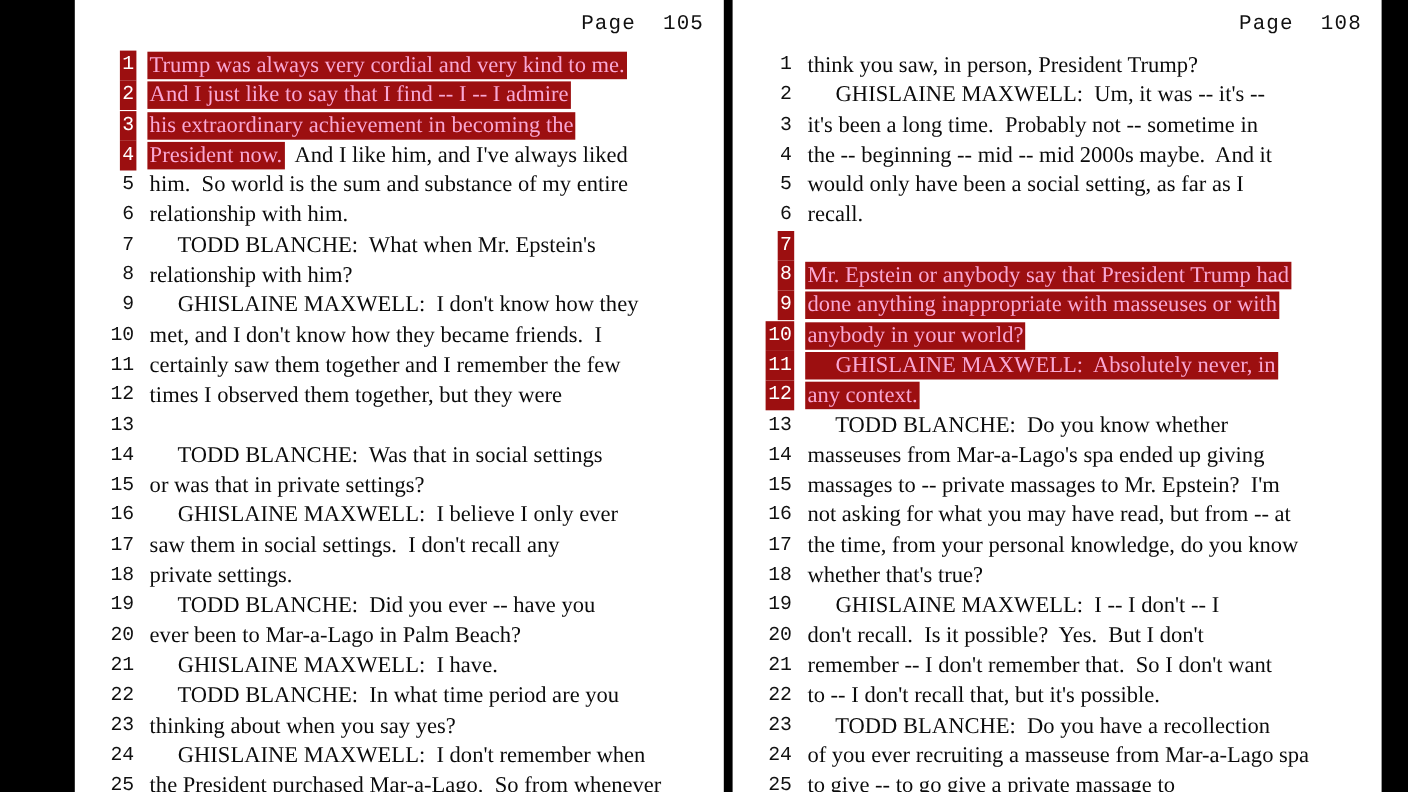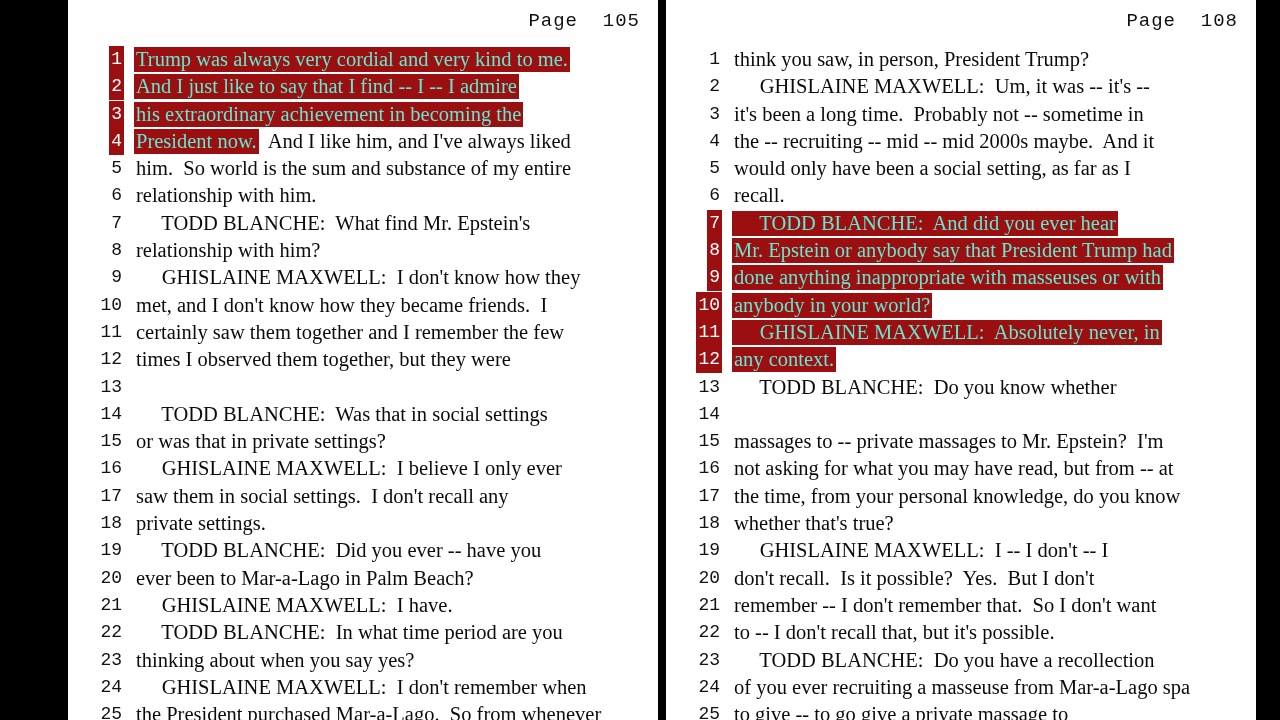--- a/index.html
+++ b/index.html
@@ -77,21 +77,21 @@
     padding-left: 10px;
     white-space: pre;
     overflow: hidden;
   }
   .linetext .txt {
     display: inline;
     padding: 1px 2px 2px 2px;
   }
   .hl .txt {
     background: #9c0f10;
-    color: #5eead4;
+    color: #f9a8d4;
   }
   .hl .numbox {
     background: #9c0f10;
     color: #ffffff;
   }
   .gutter-left {
     position: absolute;
     left: 0;
     top: 0;
     width: 48px;
@@ -146,21 +146,21 @@
         <div class="line">
           <div class="lineno"><span class="numbox">5</span></div>
           <div class="linetext"><span class="txt">him.  So world is the sum and substance of my entire</span></div>
         </div>
         <div class="line">
           <div class="lineno"><span class="numbox">6</span></div>
           <div class="linetext"><span class="txt">relationship with him.</span></div>
         </div>
         <div class="line">
           <div class="lineno"><span class="numbox">7</span></div>
-          <div class="linetext"><span class="txt">     TODD BLANCHE:  What find Mr. Epstein's</span></div>
+          <div class="linetext"><span class="txt">     TODD BLANCHE:  What when Mr. Epstein's</span></div>
         </div>
         <div class="line">
           <div class="lineno"><span class="numbox">8</span></div>
           <div class="linetext"><span class="txt">relationship with him?</span></div>
         </div>
         <div class="line">
           <div class="lineno"><span class="numbox">9</span></div>
           <div class="linetext"><span class="txt">     GHISLAINE MAXWELL:  I don't know how they</span></div>
         </div>
         <div class="line">
@@ -239,33 +239,32 @@
         <div class="line">
           <div class="lineno"><span class="numbox">2</span></div>
           <div class="linetext"><span class="txt">     GHISLAINE MAXWELL:  Um, it was -- it's --</span></div>
         </div>
         <div class="line">
           <div class="lineno"><span class="numbox">3</span></div>
           <div class="linetext"><span class="txt">it's been a long time.  Probably not -- sometime in</span></div>
         </div>
         <div class="line">
           <div class="lineno"><span class="numbox">4</span></div>
-          <div class="linetext"><span class="txt">the -- recruiting -- mid -- mid 2000s maybe.  And it</span></div>
+          <div class="linetext"><span class="txt">the -- beginning -- mid -- mid 2000s maybe.  And it</span></div>
         </div>
         <div class="line">
           <div class="lineno"><span class="numbox">5</span></div>
           <div class="linetext"><span class="txt">would only have been a social setting, as far as I</span></div>
         </div>
         <div class="line">
           <div class="lineno"><span class="numbox">6</span></div>
           <div class="linetext"><span class="txt">recall.</span></div>
         </div>
         <div class="line hl">
           <div class="lineno"><span class="numbox">7</span></div>
-          <div class="linetext"><span class="txt">     TODD BLANCHE:  And did you ever hear</span></div>
         </div>
         <div class="line hl">
           <div class="lineno"><span class="numbox">8</span></div>
           <div class="linetext"><span class="txt">Mr. Epstein or anybody say that President Trump had</span></div>
         </div>
         <div class="line hl">
           <div class="lineno"><span class="numbox">9</span></div>
           <div class="linetext"><span class="txt">done anything inappropriate with masseuses or with</span></div>
         </div>
         <div class="line hl">
@@ -279,20 +278,21 @@
         <div class="line hl">
           <div class="lineno"><span class="numbox">12</span></div>
           <div class="linetext"><span class="txt">any context.</span></div>
         </div>
         <div class="line">
           <div class="lineno"><span class="numbox">13</span></div>
           <div class="linetext"><span class="txt">     TODD BLANCHE:  Do you know whether</span></div>
         </div>
         <div class="line">
           <div class="lineno"><span class="numbox">14</span></div>
+          <div class="linetext"><span class="txt">masseuses from Mar-a-Lago's spa ended up giving</span></div>
         </div>
         <div class="line">
           <div class="lineno"><span class="numbox">15</span></div>
           <div class="linetext"><span class="txt">massages to -- private massages to Mr. Epstein?  I'm</span></div>
         </div>
         <div class="line">
           <div class="lineno"><span class="numbox">16</span></div>
           <div class="linetext"><span class="txt">not asking for what you may have read, but from -- at</span></div>
         </div>
         <div class="line">

